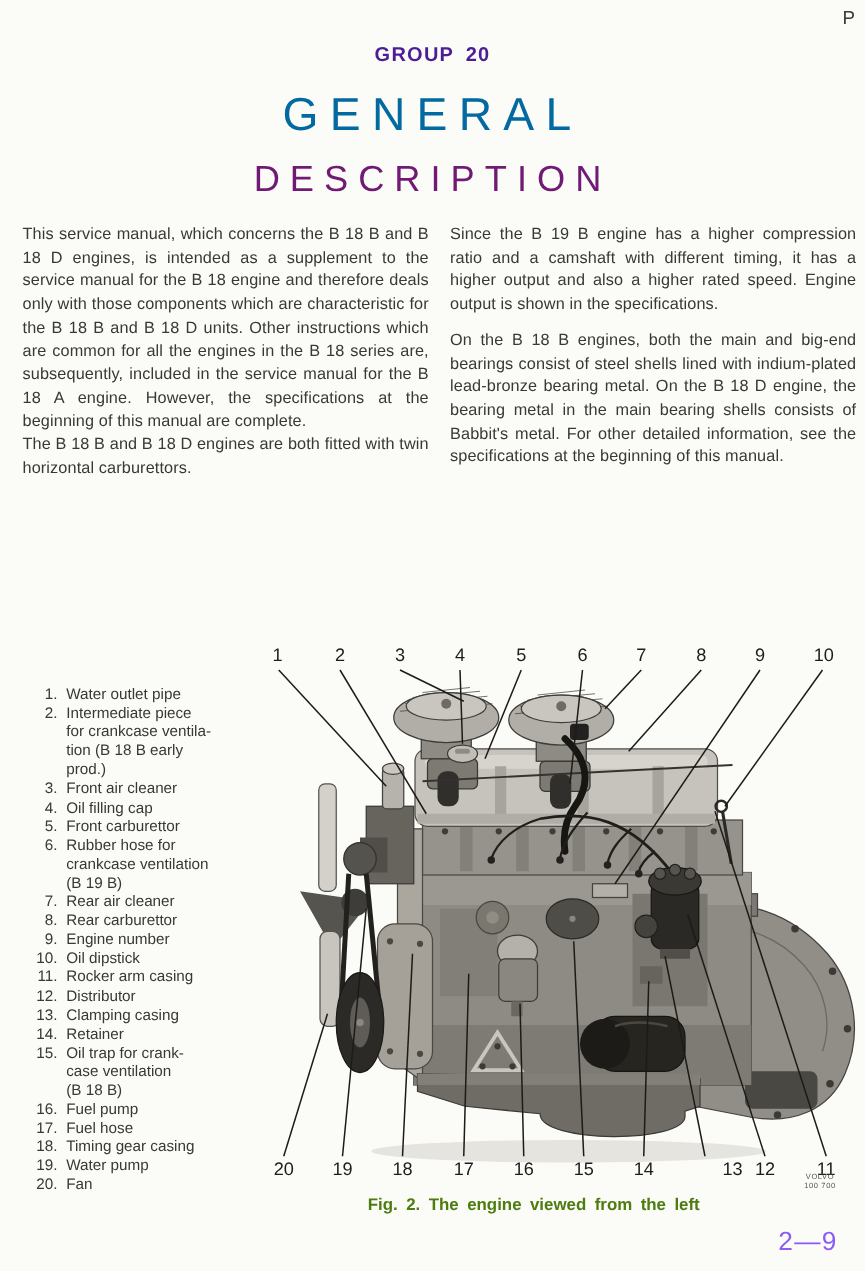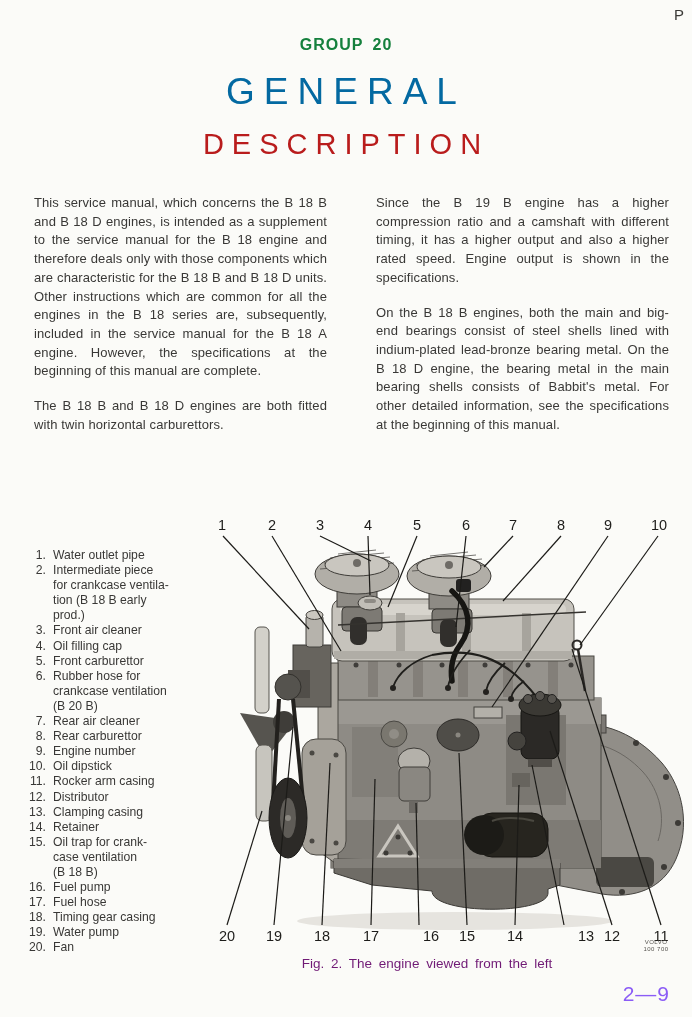--- a/index.html
+++ b/index.html
@@ -10,38 +10,38 @@
     color:#2e2d2b;
     overflow:hidden;
     margin:0 auto;
   }
   .corner-letter {
     position:absolute; top:6px; right:8px;
     font-size:15px; color:#3a3936;
   }
   .header { position:absolute; top:36px; left:0; width:100%; text-align:center; }
   .group-title {
-    font-size:16px; font-weight:bold; letter-spacing:1px; color:#15803d;
+    font-size:16px; font-weight:bold; letter-spacing:1px; color:#4c1d95;
     word-spacing:4px;
   }
   .main-title {
     margin-top:17px; font-size:37px; font-weight:normal;
     letter-spacing:9px; color:#0369a1;
   }
   .sub-title {
     margin-top:15px; font-size:29px; font-weight:normal;
-    letter-spacing:8px; color:#b91c1c;
+    letter-spacing:8px; color:#701a75;
   }
   .columns {
     position:absolute; top:178px; left:18px; width:668px;
     display:flex; gap:17px;
   }
   .col { width:325px; }
   .col p {
-    margin:16px; font-size:13px; line-height:18.7px;
+    margin:0; font-size:13px; line-height:18.7px;
     text-align:justify; color:#393836; letter-spacing:0.1px;
   }
   .col p + p { margin-top:0; }
   .col-right p + p { margin-top:10px; }
   .parts-list {
     position:absolute; left:26px; top:548px; width:200px;
     margin:0; padding:0; list-style:none;
     font-size:12.2px; line-height:15.1px; color:#393836;
   }
   .parts-list li { display:flex; }
@@ -55,21 +55,21 @@
   }
   .callout-top { top:2px; }
   .callout-bottom { top:413px;text-align:center; }
   .figure-credit {
     position:absolute; left:630px; top:424px; width:52px;
     font-size:6px; line-height:7px; text-align:center;
     letter-spacing:0.5px; color:#55534e;
   }
   .figure-caption {
     position:absolute; top:956px; left:427px; transform:translateX(-50%);
-    font-size:13.5px; font-weight:normal; color:#701a75;
+    font-size:13.5px; font-weight:bold; color:#4d7c0f;
     white-space:nowrap; word-spacing:3px;
   }
   .page-number {
     position:absolute; top:982px; right:22px;
     font-size:21px; letter-spacing:1px; color:#8b5cf6;
   }
 </style>
 </head>
 <body>
 
@@ -115,21 +115,21 @@
         <span class="part-text">Oil filling cap</span>
       </li>
     <li>
         <span class="part-num">5.</span>
         <span class="part-text">Front carburettor</span>
       </li>
     <li>
         <span class="part-num">6.</span>
         <span class="part-text">Rubber hose for
 crankcase ventilation
-(B 20 B)</span>
+(B 19 B)</span>
       </li>
     <li>
         <span class="part-num">7.</span>
         <span class="part-text">Rear air cleaner</span>
       </li>
     <li>
         <span class="part-num">8.</span>
         <span class="part-text">Rear carburettor</span>
       </li>
     <li>
@@ -391,21 +391,21 @@
     <span class="callout callout-top" style="left:466px">6</span>
     <span class="callout callout-top" style="left:513px">7</span>
     <span class="callout callout-top" style="left:561px">8</span>
     <span class="callout callout-top" style="left:608px">9</span>
     <span class="callout callout-top" style="left:659px">10</span>
 
     <span class="callout callout-bottom" style="left:227px">20</span>
     <span class="callout callout-bottom" style="left:274px">19</span>
     <span class="callout callout-bottom" style="left:322px">18</span>
     <span class="callout callout-bottom" style="left:371px">17</span>
-    <span class="callout callout-bottom" style="left:431px">16</span>
+    <span class="callout callout-bottom" style="left:419px">16</span>
     <span class="callout callout-bottom" style="left:467px">15</span>
     <span class="callout callout-bottom" style="left:515px">14</span>
     <span class="callout callout-bottom" style="left:586px">13</span>
     <span class="callout callout-bottom" style="left:612px">12</span>
     <span class="callout callout-bottom" style="left:661px">11</span>
 
     <div class="figure-credit">
       <div>VOLVO</div>
       <div>100 700</div>
     </div>

